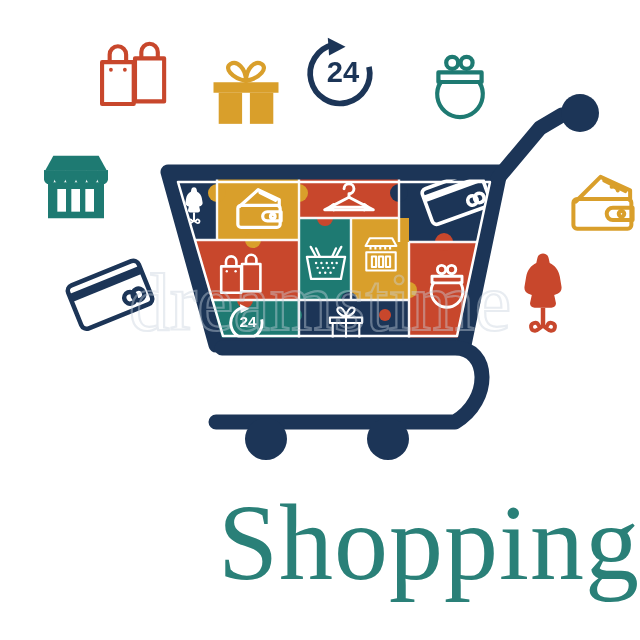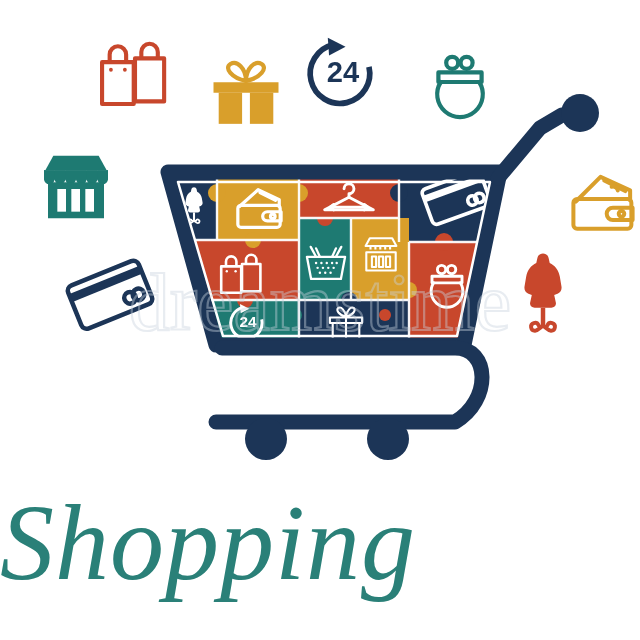--- a/index.html
+++ b/index.html
@@ -6,23 +6,22 @@
   body{
     width:640px;height:640px;
     background:#ffffff;
     font-family:"Liberation Sans", sans-serif;
     overflow:hidden;
   }
   #stage{position:relative;width:640px;height:640px;background:#fff;}
   #art{position:absolute;left:0;top:0;}
   .title{
     position:absolute;left:0;top:484px;width:640px;
-    text-align:left;
+    text-align:right;
     font-family:"Liberation Serif", serif;
-    font-style:italic;
     font-size:108px;
     line-height:118px;
     letter-spacing:1px;
     color:#2A8078;
     user-select:none;
   }
 </style>
 </head>
 <body>
 

